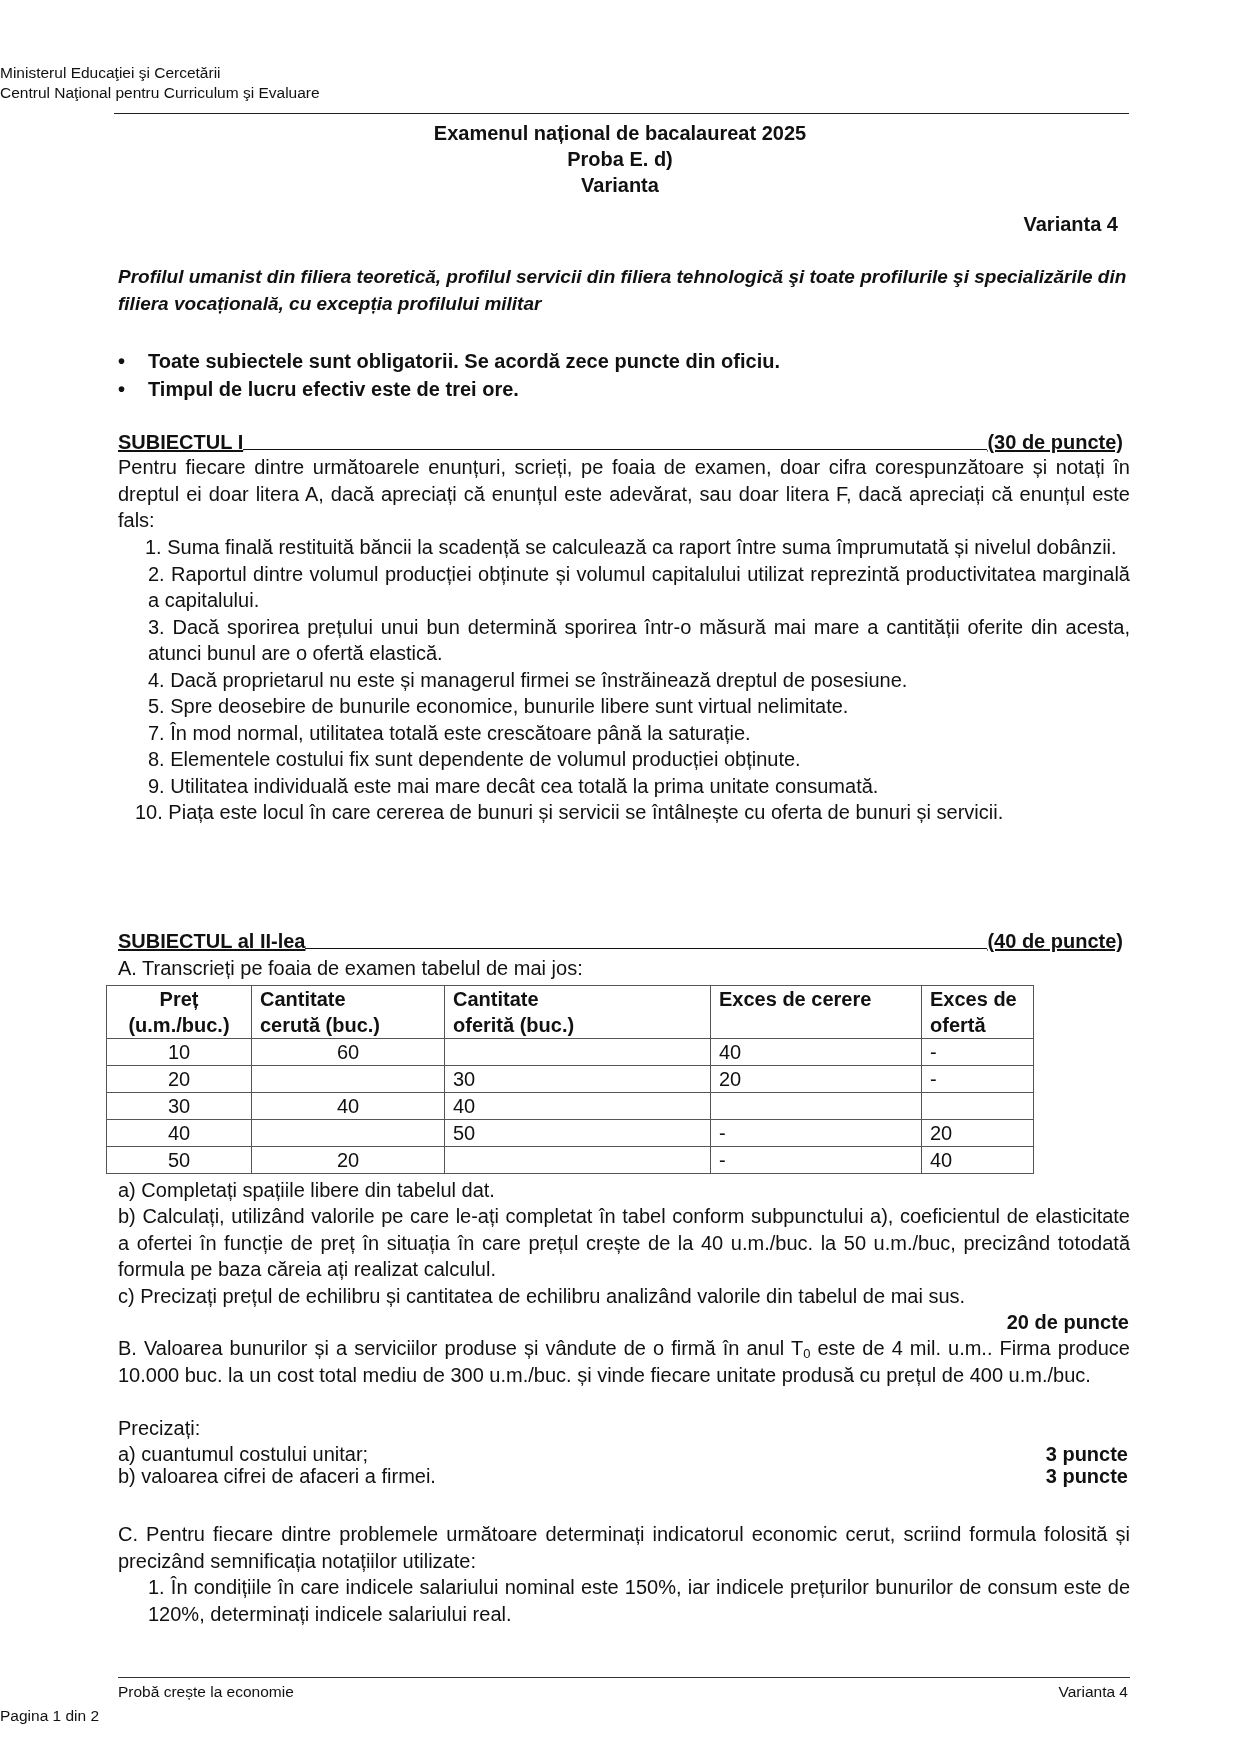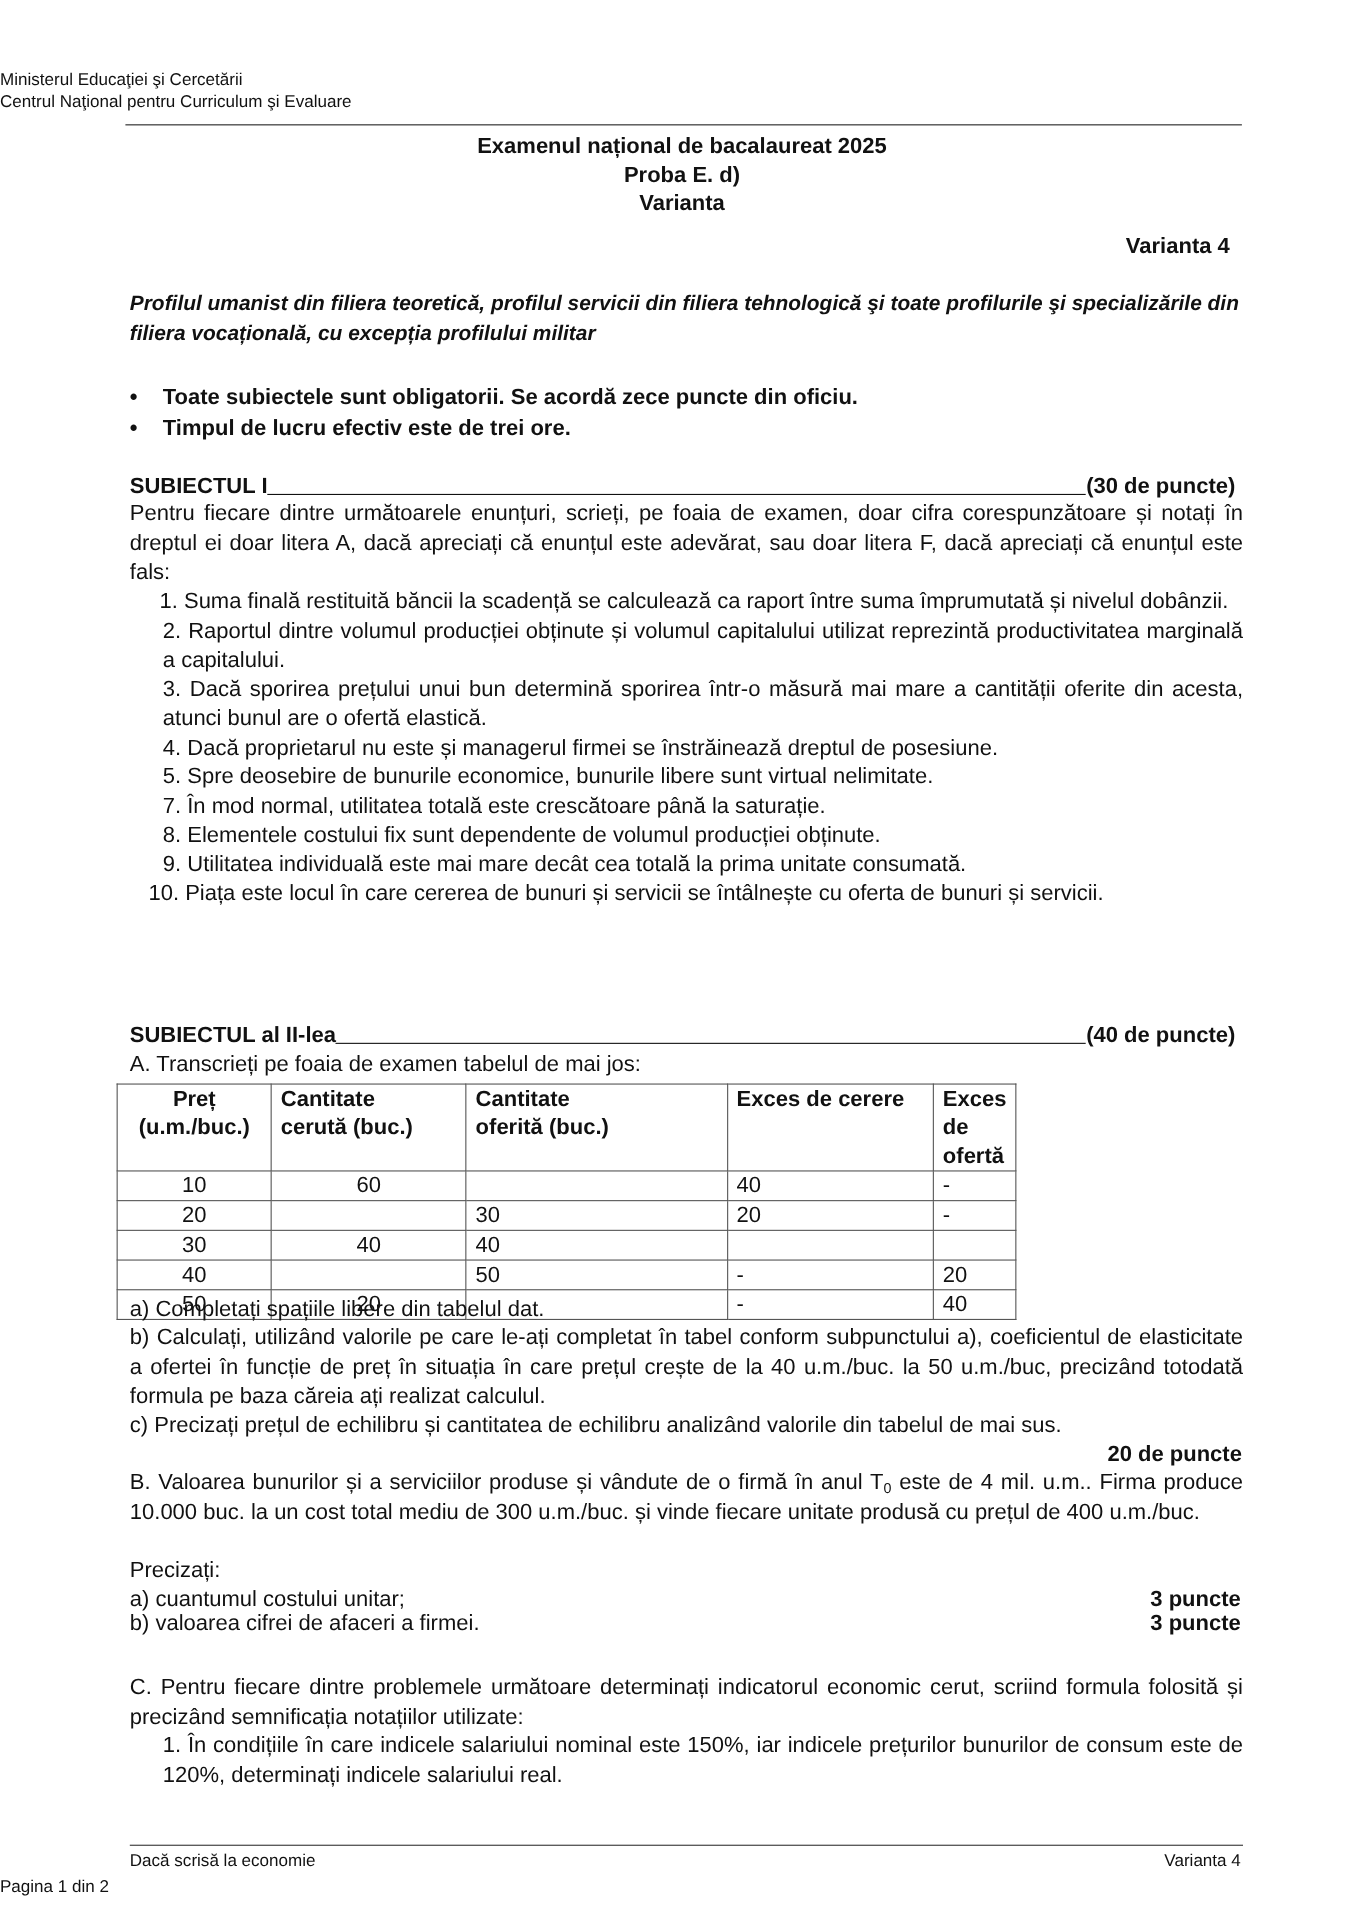--- a/index.html
+++ b/index.html
@@ -10,27 +10,27 @@
   .abs { position: absolute; }
   .hdr-line { left: 114px; width: 1015px; top: 113px; border-top: 1.5px solid #222; height: 0; }
   .hdr-text { left: 0; width: 1240px; text-align: left; font-size: 15.5px; line-height: 20px; }
   .title { left: 0; width: 1240px; text-align: center; font-weight: bold; font-size: 20px; line-height: 27px; }
   .variant { right: 122px; top: 213px; font-weight: bold; font-size: 20px; }
   .profile { left: 118px; width: 1012px; top: 263px; font-weight: bold; font-style: italic; font-size: 19px; line-height: 27px; }
   .bullets { left: 118px; top: 347px; font-weight: bold; font-size: 20px; line-height: 28px; }
   .bullets div { position: relative; padding-left: 30px; }
   .bullets div span.b { position: absolute; left: 0; }
   .sect { left: 118px; width: 1005px; font-weight: bold; font-size: 20px; line-height: 24px; display: flex; justify-content: space-between; }
-  .sect span { }
+  .sect span { text-decoration: underline; }
   .sect .fill { flex: 1; border-bottom: 1.5px solid #111; margin-bottom: 4px; }
   .para { left: 118px; width: 1012px; font-size: 20px; line-height: 26.5px; text-align: justify; }
   .items { left: 118px; width: 1012px; font-size: 20px; line-height: 26.5px; }
   .items .it { text-align: justify; }
   .items .ind { padding-left: 30px; }
-  table.t { position: absolute; left: 106px; top: 985px; width: 818px; border-collapse: collapse; font-size: 20px; }
+  table.t { position: absolute; left: 106px; top: 985px; width: 928px; border-collapse: collapse; font-size: 20px; }
   table.t td, table.t th { border: 1.5px solid #555; padding: 0 8px; line-height: 26px; vertical-align: top; text-align: left; }
   table.t th { font-weight: bold; }
   .c0 { width: 128px; } .c1 { width: 176px; } .c2 { width: 249px; } .c3 { width: 194px; }
   .ctr { text-align: center !important; }
   .pts-right { right: 111px; font-weight: bold; font-size: 20px; }
   .row { left: 118px; width: 1010px; display: flex; justify-content: space-between; font-size: 20px; line-height: 26.5px; }
   .row .pts { font-weight: bold; }
   sub { font-size: 13px; vertical-align: -3px; line-height: 0; }
   .foot-line { left: 118px; width: 1012px; top: 1677px; border-top: 1.5px solid #333; height: 0; }
   .foot-l { left: 118px; top: 1683px; font-size: 15.5px; }
@@ -155,15 +155,15 @@
 </div>
 <div class="abs row" style="top:1463px">
   <span>b) valoarea cifrei de afaceri a firmei.</span>
   <span class="pts">3 puncte</span>
 </div>
 
 <div class="abs para" style="top:1521px">C. Pentru fiecare dintre problemele următoare determinați indicatorul economic cerut, scriind formula folosită și precizând semnificația notațiilor utilizate:</div>
 <div class="abs para" style="top:1574px; padding-left:30px; width:982px">1. În condițiile în care indicele salariului nominal este 150%, iar indicele prețurilor bunurilor de consum este de 120%, determinați indicele salariului real.</div>
 
 <div class="abs foot-line"></div>
-<div class="abs foot-l">Dacă scrisă la economie</div>
+<div class="abs foot-l">Probă crește la economie</div>
 <div class="abs foot-r">Varianta 4</div>
 <div class="abs foot-c">Pagina 1 din 2</div>
 
 </body></html>

